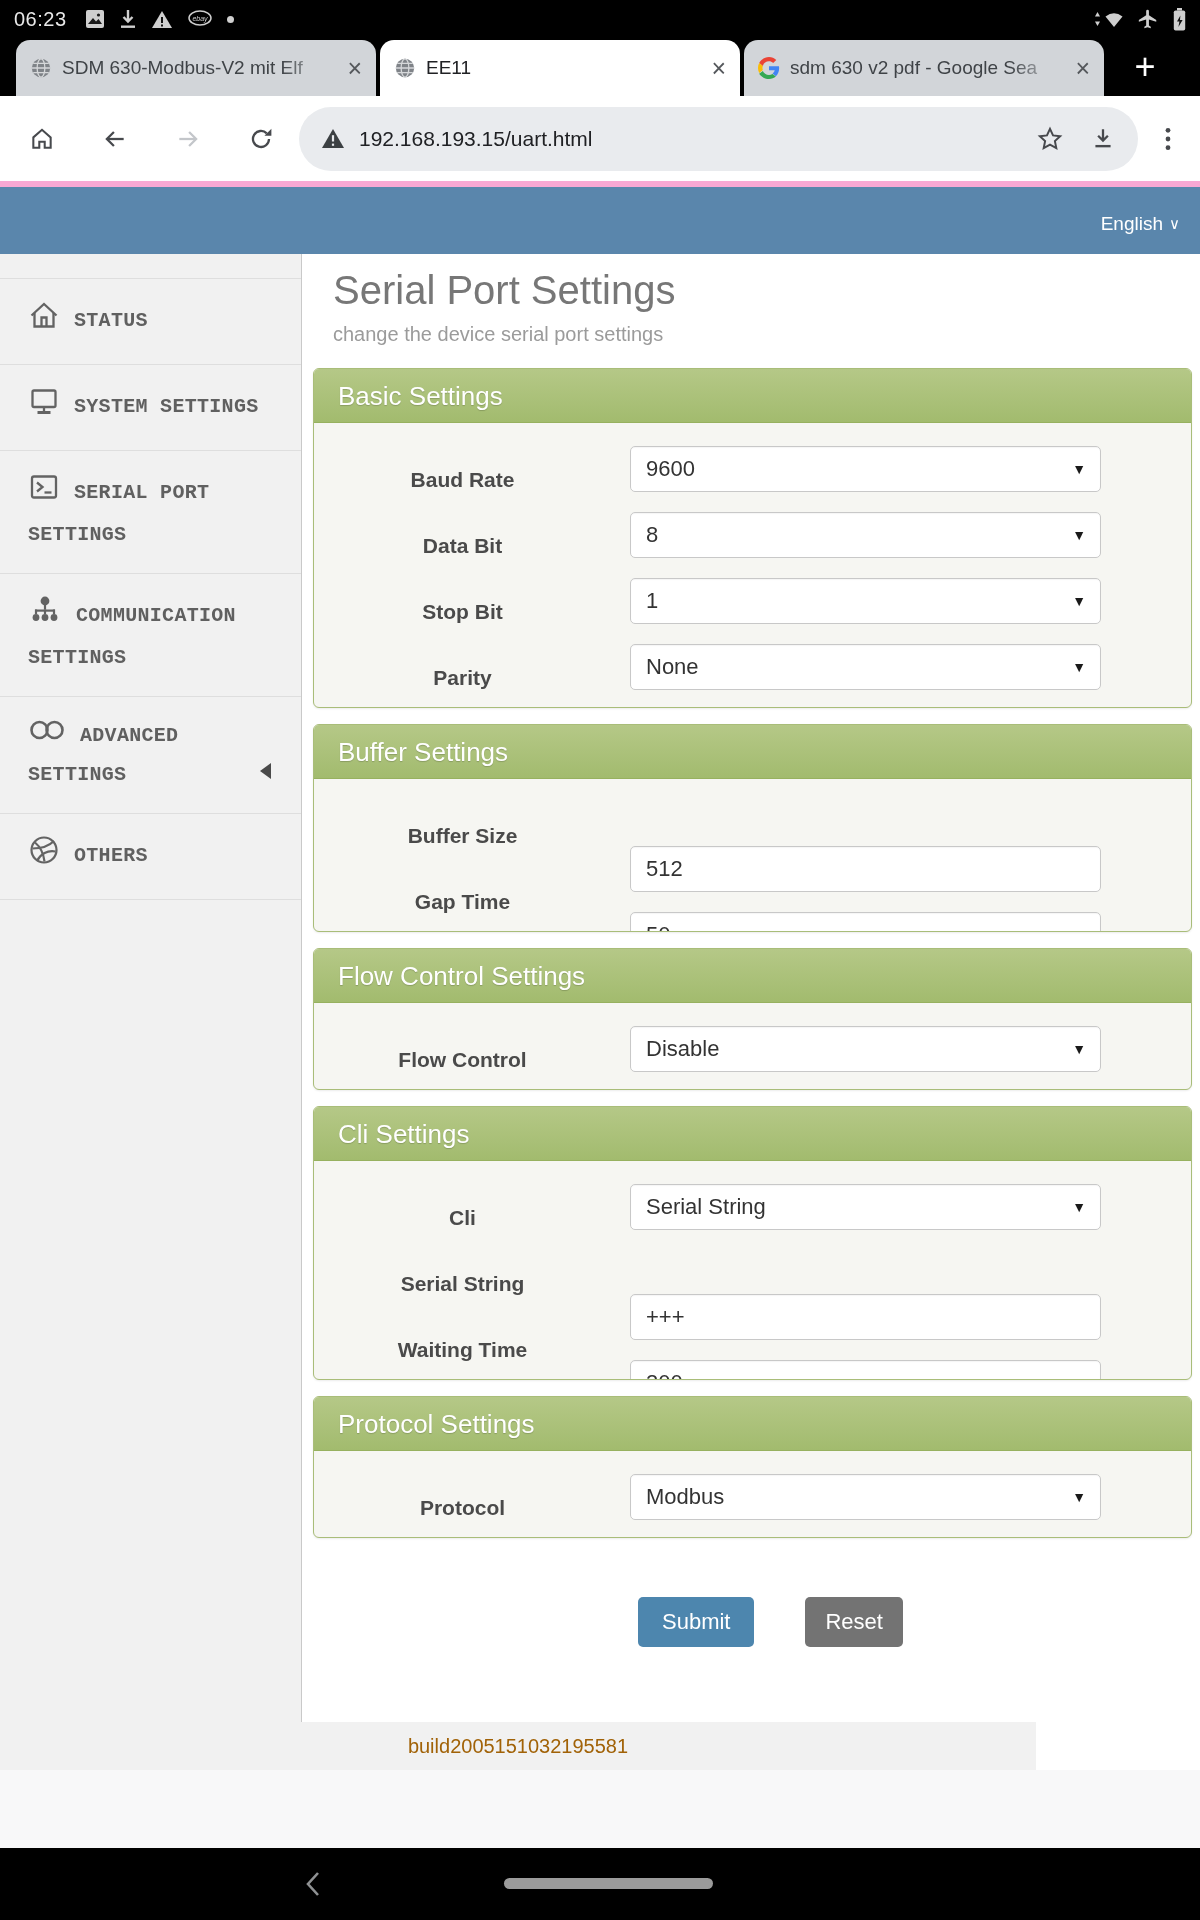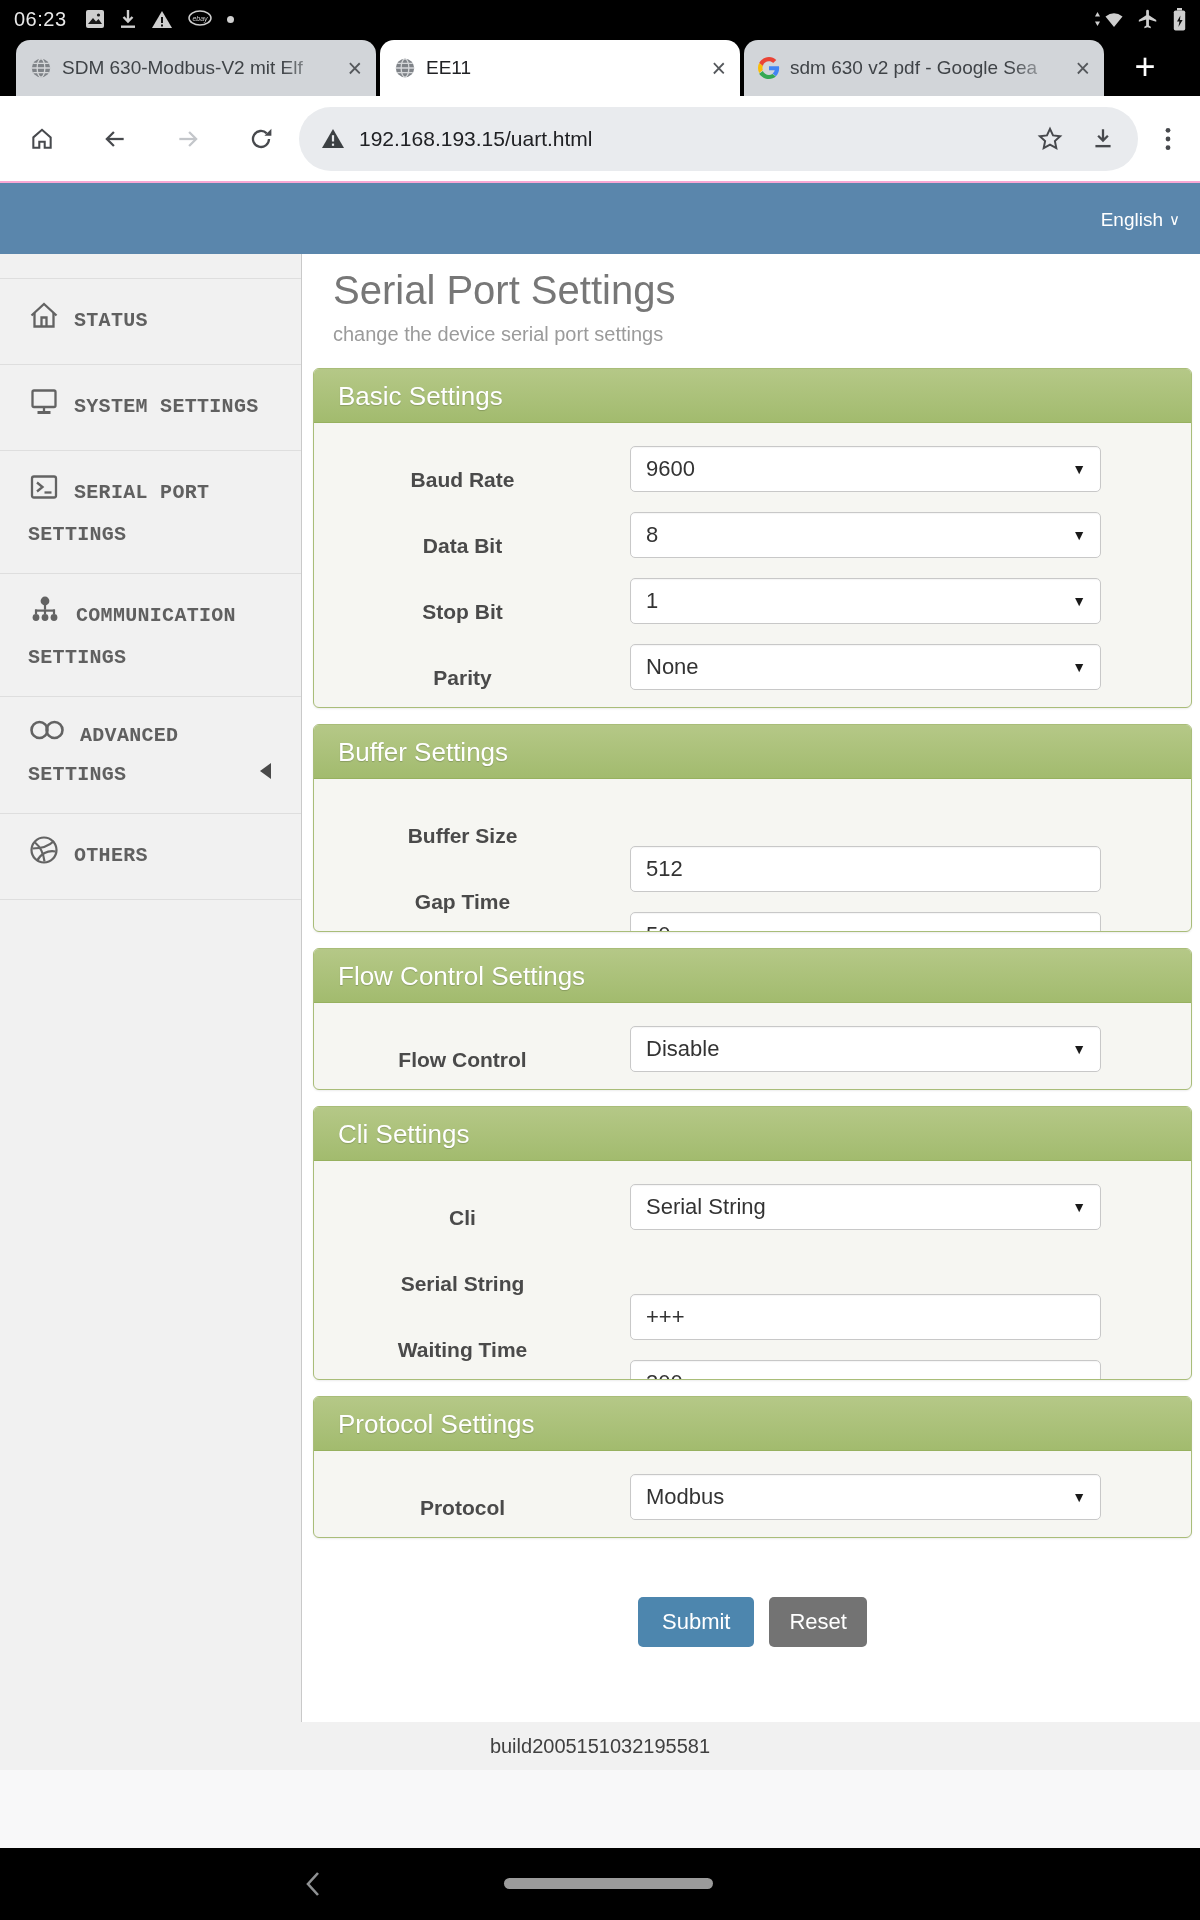--- a/index.html
+++ b/index.html
@@ -36,21 +36,21 @@
     margin-right:13px; background:none; border:none; cursor:pointer; flex:none; }
   .url-pill { flex:1; height:64px; border-radius:32px; background:#e9ebee; display:flex;
     align-items:center; padding:0 22px; margin:0 10px 0 8px; min-width:0; }
   .url-text { flex:1; margin-left:14px; font-size:21px; color:#202124; white-space:nowrap; overflow:hidden; }
   .pill-btn { background:none; border:none; display:flex; margin-left:26px; cursor:pointer; flex:none; }
   .menu-btn { width:40px; height:56px; display:flex; align-items:center; justify-content:center;
     background:none; border:none; cursor:pointer; flex:none; }
 
   
   .site-header { position:absolute; top:181px; left:0; width:1200px; height:73px;
-    background:#5a86ac; border-top:2px solid #f9a8d4; }
+    background:#5a86ac; border-top:6px solid #f9a8d4; }
   .lang { position:absolute; right:20px; top:0; height:73px; display:flex; align-items:center;
     color:#fff; font-size:19px; cursor:pointer; gap:6px; }
   .lang .chev { font-size:15px; }
 
   
   .sidebar { position:absolute; top:254px; left:0; width:302px; height:1468px;
     background:#f1f1f1; border-right:1px solid #c9c9c9; padding-top:24px; }
   .side-item { position:relative; display:block; padding:20px 24px 20px 28px;
     border-top:1px solid #dedede; line-height:37px; cursor:pointer; }
   .side-item:last-child { border-bottom:1px solid #dedede; }
@@ -73,29 +73,29 @@
   .form-row { display:flex; align-items:flex-end; height:46px; margin-bottom:20px; }
   .form-row:last-child { margin-bottom:0; }
   .row-label { width:297px; text-align:center; font-size:21px; font-weight:bold; color:#4a4a4a; flex:none; }
   .control { position:relative; width:490px; height:46px; flex:none;padding-left:19px; }
   .select-box, .input-box { width:100%; height:100%; background:#fff; border:1px solid #c8c8c8;
     border-radius:5px; font-size:22px; color:#333; padding-left:15px; display:flex; align-items:center;
     box-shadow:inset 0 1px 1px rgba(0,0,0,0.04); font-family:inherit; }
   .input-box { outline:none;margin-top:44px; }
   .sel-arrow { position:absolute; right:15px; top:50%; transform:translateY(-50%); font-size:14px; color:#1a1a1a; }
 
-  .btn-row { display:flex; gap:15px; margin:59px 0 0 335px; }
+  .btn-row { display:flex; gap:51px; margin:59px 0 0 335px; }
   .btn { height:50px; border:none; border-radius:5px; color:#fff; font-size:22px;
     padding:0 24px; cursor:pointer; font-family:inherit; }
   .btn.submit { background:#4d86ae; }
   .btn.reset { background:#737373; padding:0 20px; }
 
   
-  .footer-band { position:absolute; top:1722px; left:0; width:1200px; height:48px; background:#f1f1f1;
-    text-align:center; line-height:48px; font-size:20px; color:#404040; }
+  .footer-band { position:absolute; top:1722px; left:0; width:1036px; height:48px; background:#f1f1f1;
+    text-align:center; line-height:48px; font-size:20px; color:#a16207; }
   .below-band { position:absolute; top:1770px; left:0; width:1200px; height:78px; background:#f8f8f9; }
 
   
   .nav-bar { position:absolute; top:1848px; left:0; width:1200px; height:72px; background:#000; }
   .nav-back { position:absolute; left:302px; top:21px; display:flex; cursor:pointer; }
   .nav-pill { position:absolute; left:504px; top:30px; width:209px; height:11px; border-radius:6px;
     background:#9b9b9b; cursor:pointer; }
 </style>
 </head>
 <body>

